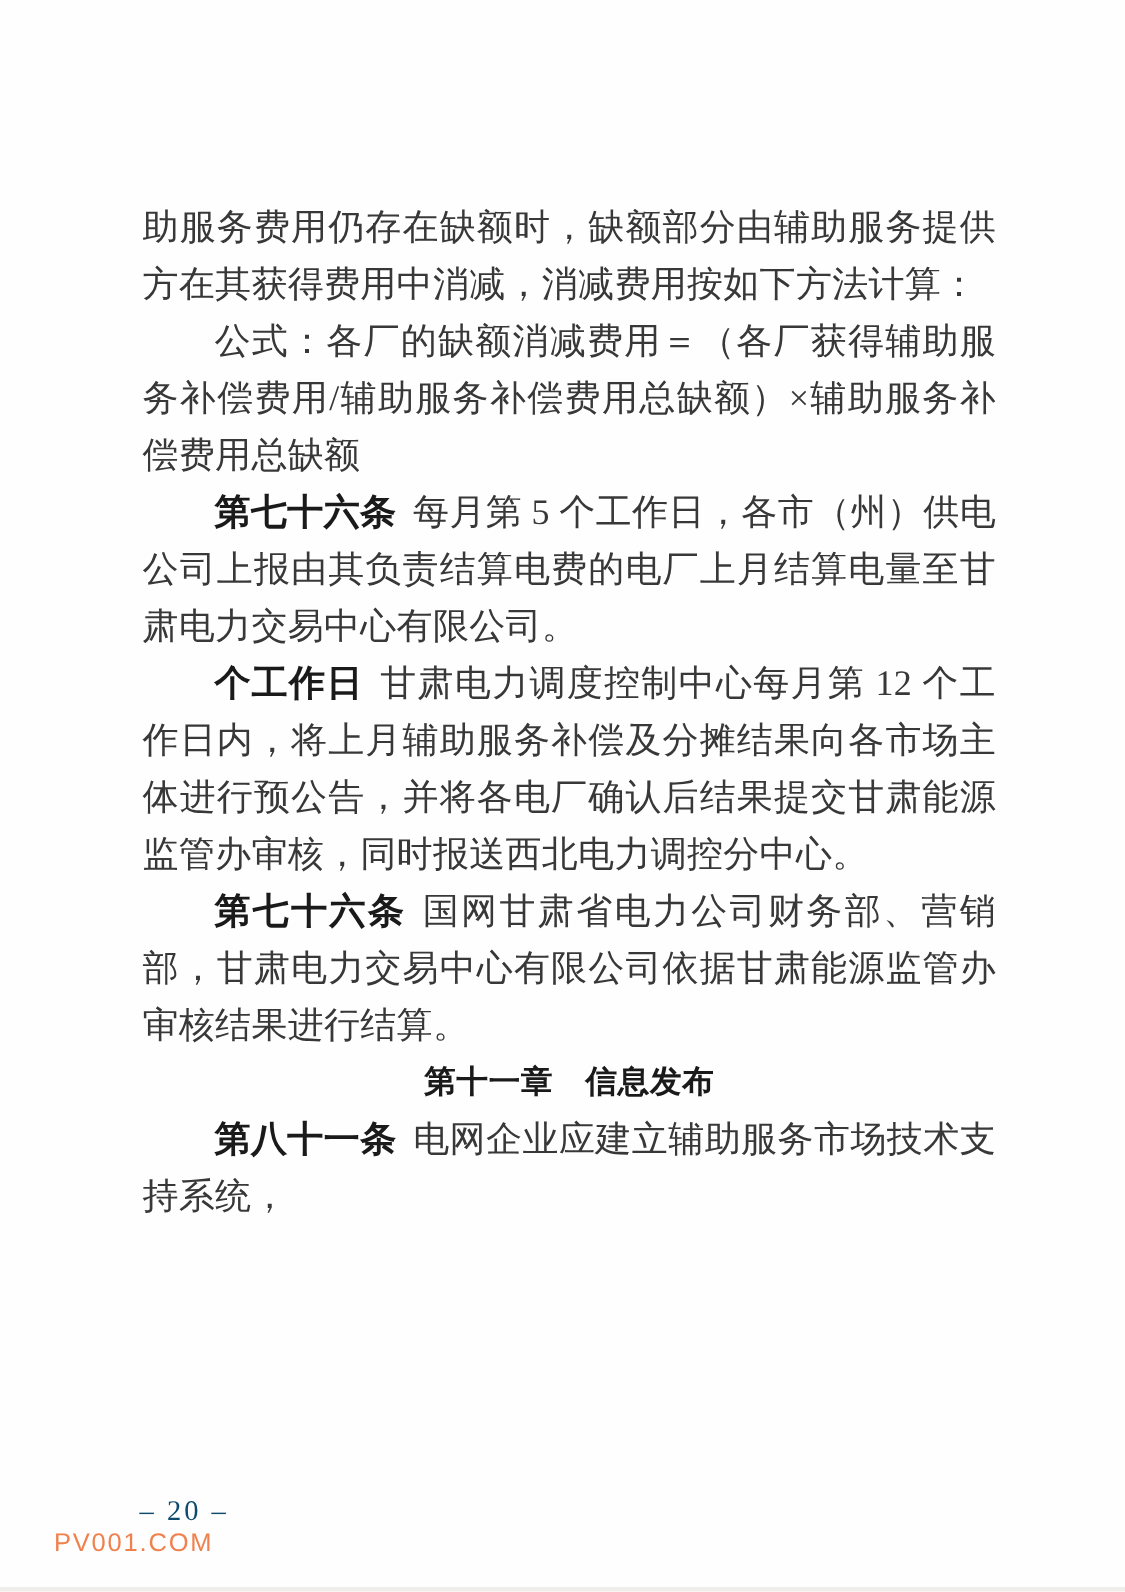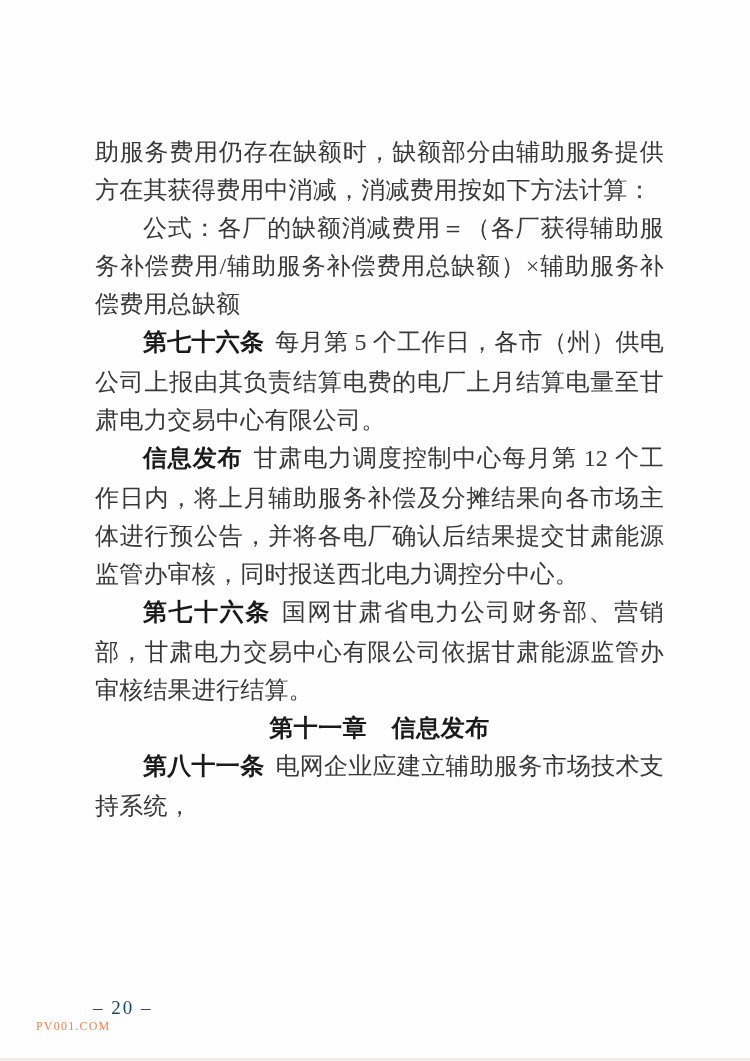--- a/index.html
+++ b/index.html
@@ -32,52 +32,52 @@
     text-align: justify;
     margin: 0;
     letter-spacing: 0.2px;
   }
   .para.indent {
     text-indent: 2em;
   }
   .article-label {
     font-weight: 700;
     color: #1a1a1a;
-    font-family: Liberation Mono, monospace;
+    font-family: Liberation Sans, sans-serif;
     margin-right: 11px;
   }
   .article-label:empty {
     display: none;
   }
   .chapter-heading {
     font-family: "Liberation Sans", "DejaVu Sans", sans-serif;
     font-weight: 700;
-    font-size: 24px;
+    font-size: 21px;
     line-height: 38px;
     text-align: center;
     color: #1a1a1a;
     margin: 0;
     letter-spacing: 0.5px;
   }
   .footer-page-number {
     position: absolute;
     left: 93px;
     top: 997px;
     font-family: "Liberation Serif", "DejaVu Serif", serif;
     font-size: 19px;
     color: #0c4a6e;
     letter-spacing: 2px;
     white-space: pre;
   }
   .footer-watermark {
     position: absolute;
     left: 36px;
     top: 1019px;
-    font-family: Liberation Serif, serif;
-    font-size: 12px;
+    font-family: Liberation Sans, sans-serif;
+    font-size: 17px;
     color: #f0814d;
     letter-spacing: 1.2px;
   }
   .bottom-edge {
     position: absolute;
     left: 0;
     bottom: 0;
     width: 750px;
     height: 3px;
     background: #f0eeea;
@@ -91,21 +91,21 @@
   <div class="text-block">
 
     <p class="para"><span>助服务费用仍存在缺额时，缺额部分由辅助服务提供方在其获得费用中消减，消减费用按如下方法计算：</span></p>
 
     <p class="para indent"><span>公式：各厂的缺额消减费用＝（各厂获得辅助服务补偿费用/辅助服务补偿费用总缺额）×辅助服务补偿费用总缺额</span></p>
 
     <p class="para indent"><span class="article-label">第七十六条</span><span>每月第 5 个工作日，各市（州）供电公司上报由其负责结算电费的电厂上月结算电量至甘肃电力交易中心有限公司。</span></p>
 
 
 
-    <p class="para indent"><span class="article-label">信息发布</span><span>甘肃电力调度控制中心每月第 12 个工作日内，将上月辅助服务补偿及分摊结果向各市场主体进行预公告，并将各电厂确认后结果提交甘肃能源监管办审核，同时报送西北电力调控分中心。</span></p>
+    <p class="para indent"><span class="article-label">个工作日</span><span>甘肃电力调度控制中心每月第 12 个工作日内，将上月辅助服务补偿及分摊结果向各市场主体进行预公告，并将各电厂确认后结果提交甘肃能源监管办审核，同时报送西北电力调控分中心。</span></p>
 
     <p class="para indent"><span class="article-label">第七十六条</span><span>国网甘肃省电力公司财务部、营销部，甘肃电力交易中心有限公司依据甘肃能源监管办审核结果进行结算。</span></p>
 
     <h2 class="chapter-heading">第十一章　信息发布</h2>
 
     <p class="para indent"><span class="article-label">第八十一条</span><span>电网企业应建立辅助服务市场技术支持系统，</span></p>
 
   </div>
 
   <div class="footer-page-number">– 20 –</div>

